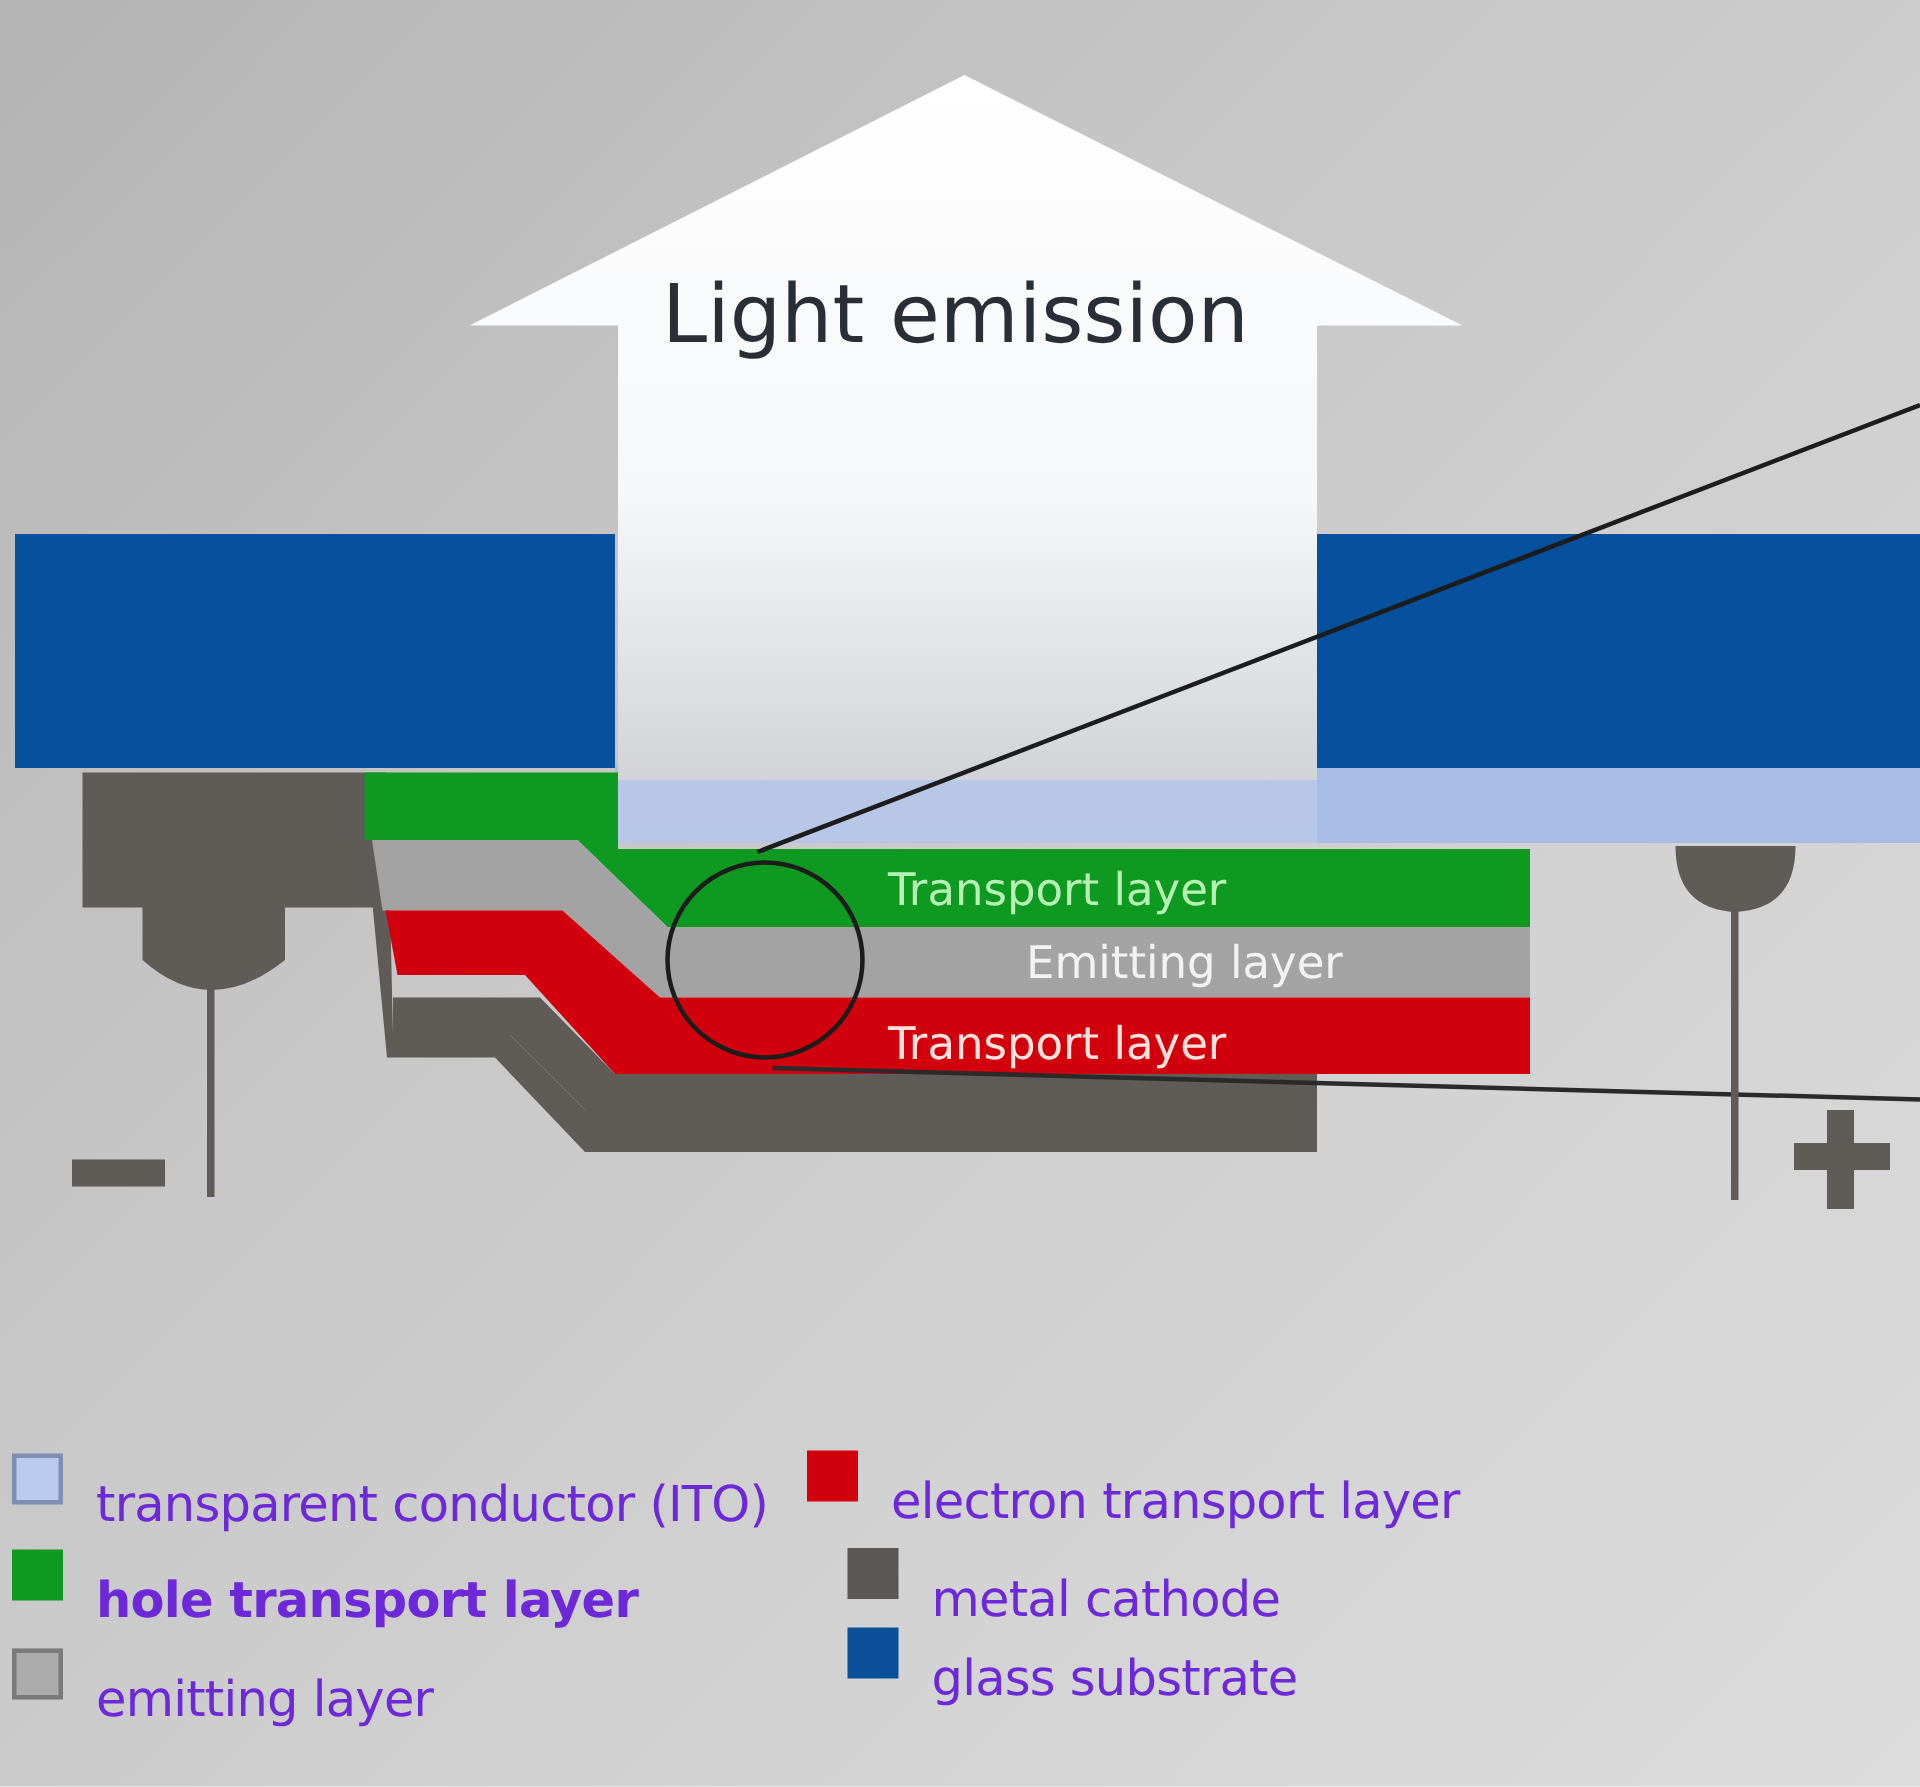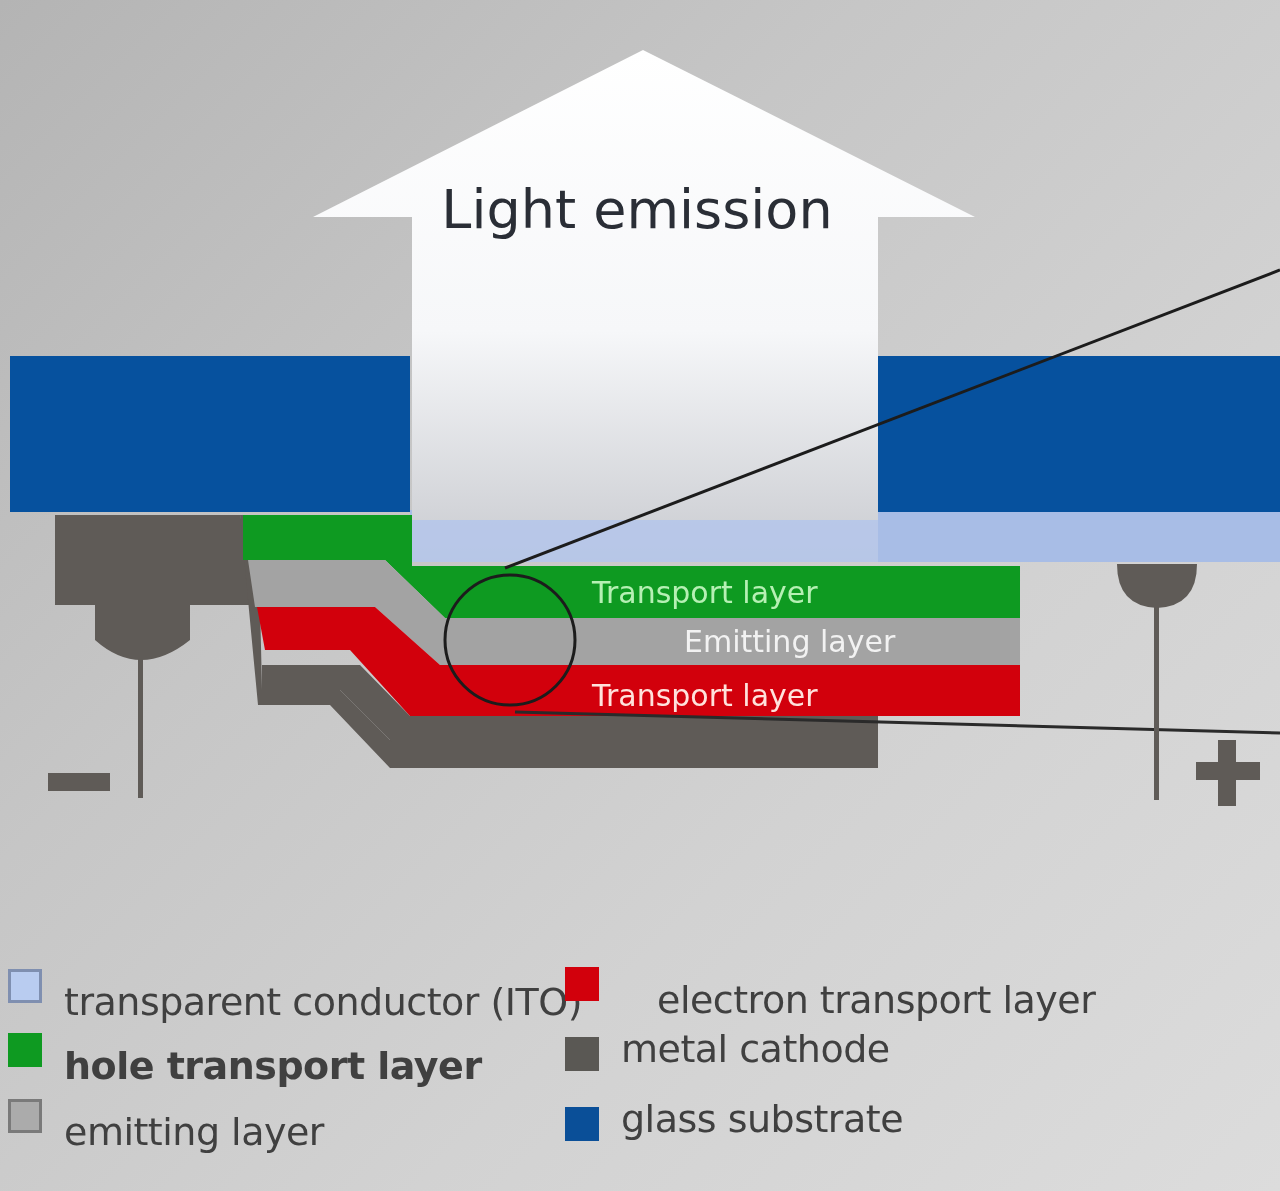--- a/index.html
+++ b/index.html
@@ -7,21 +7,21 @@
       width: 1280px; height: 1191px; overflow: hidden;
       background: linear-gradient(135deg, #b4b4b4 0%, #c6c6c6 35%, #d2d2d2 65%, #dcdcdc 100%);
       font-family: "DejaVu Sans", sans-serif;
       position: relative;
     }
     #diagram { position: absolute; left: 0; top: 0; }
     .lbl { font-family: "DejaVu Sans", sans-serif; }
     .legend { position: absolute; left: 0; top: 960px; width: 1280px; height: 200px; }
     .legend-item { position: absolute; display: flex; align-items: center; height: 44px; }
     .swatch { width: 34px; height: 34px; box-sizing: border-box; margin-right: 22px; }
-    .legend-text { font-size: 38px; color: #404040; letter-spacing: -0.5px; white-space: nowrap; margin-top: 32px; }
+    .legend-text { font-size: 33px; color: #6d28d9; letter-spacing: -0.5px; white-space: nowrap; margin-top: 32px; }
   </style>
 </head>
 <body>
 
 <svg id="diagram" width="1280" height="960" viewBox="0 0 1280 960">
   <defs>
     <linearGradient id="arrowGrad" x1="0" y1="0" x2="0" y2="1">
       <stop offset="0" stop-color="#ffffff"></stop>
       <stop offset="0.55" stop-color="#f6f7f9"></stop>
       <stop offset="1" stop-color="#c9cbd0"></stop>
@@ -73,25 +73,25 @@
     <span class="legend-text">transparent conductor (ITO)</span>
   </div>
   <div class="legend-item" style="left:8px; top:68px;font-weight:bold;">
     <span class="swatch" style="background:#0e9a21;"></span>
     <span class="legend-text">hole transport layer</span>
   </div>
   <div class="legend-item" style="left:8px; top:134px;">
     <span class="swatch" style="background:#ababab; border:3px solid #7a7a7a;"></span>
     <span class="legend-text">emitting layer</span>
   </div>
-  <div class="legend-item" style="left:565px; top:2px;gap:36px;">
+  <div class="legend-item" style="left:538px; top:2px;">
     <span class="swatch" style="background:#d2000c;"></span>
     <span class="legend-text">electron transport layer</span>
   </div>
-  <div class="legend-item" style="left:565px; top:67px;align-items:flex-end;">
+  <div class="legend-item" style="left:565px; top:67px;">
     <span class="swatch" style="background:#5a5854;"></span>
     <span class="legend-text">metal cathode</span>
   </div>
-  <div class="legend-item" style="left:565px; top:137px;align-items:flex-end;">
+  <div class="legend-item" style="left:565px; top:120px;">
     <span class="swatch" style="background:#0a4f98;"></span>
     <span class="legend-text">glass substrate</span>
   </div>
 </div>
 
 </body></html>

